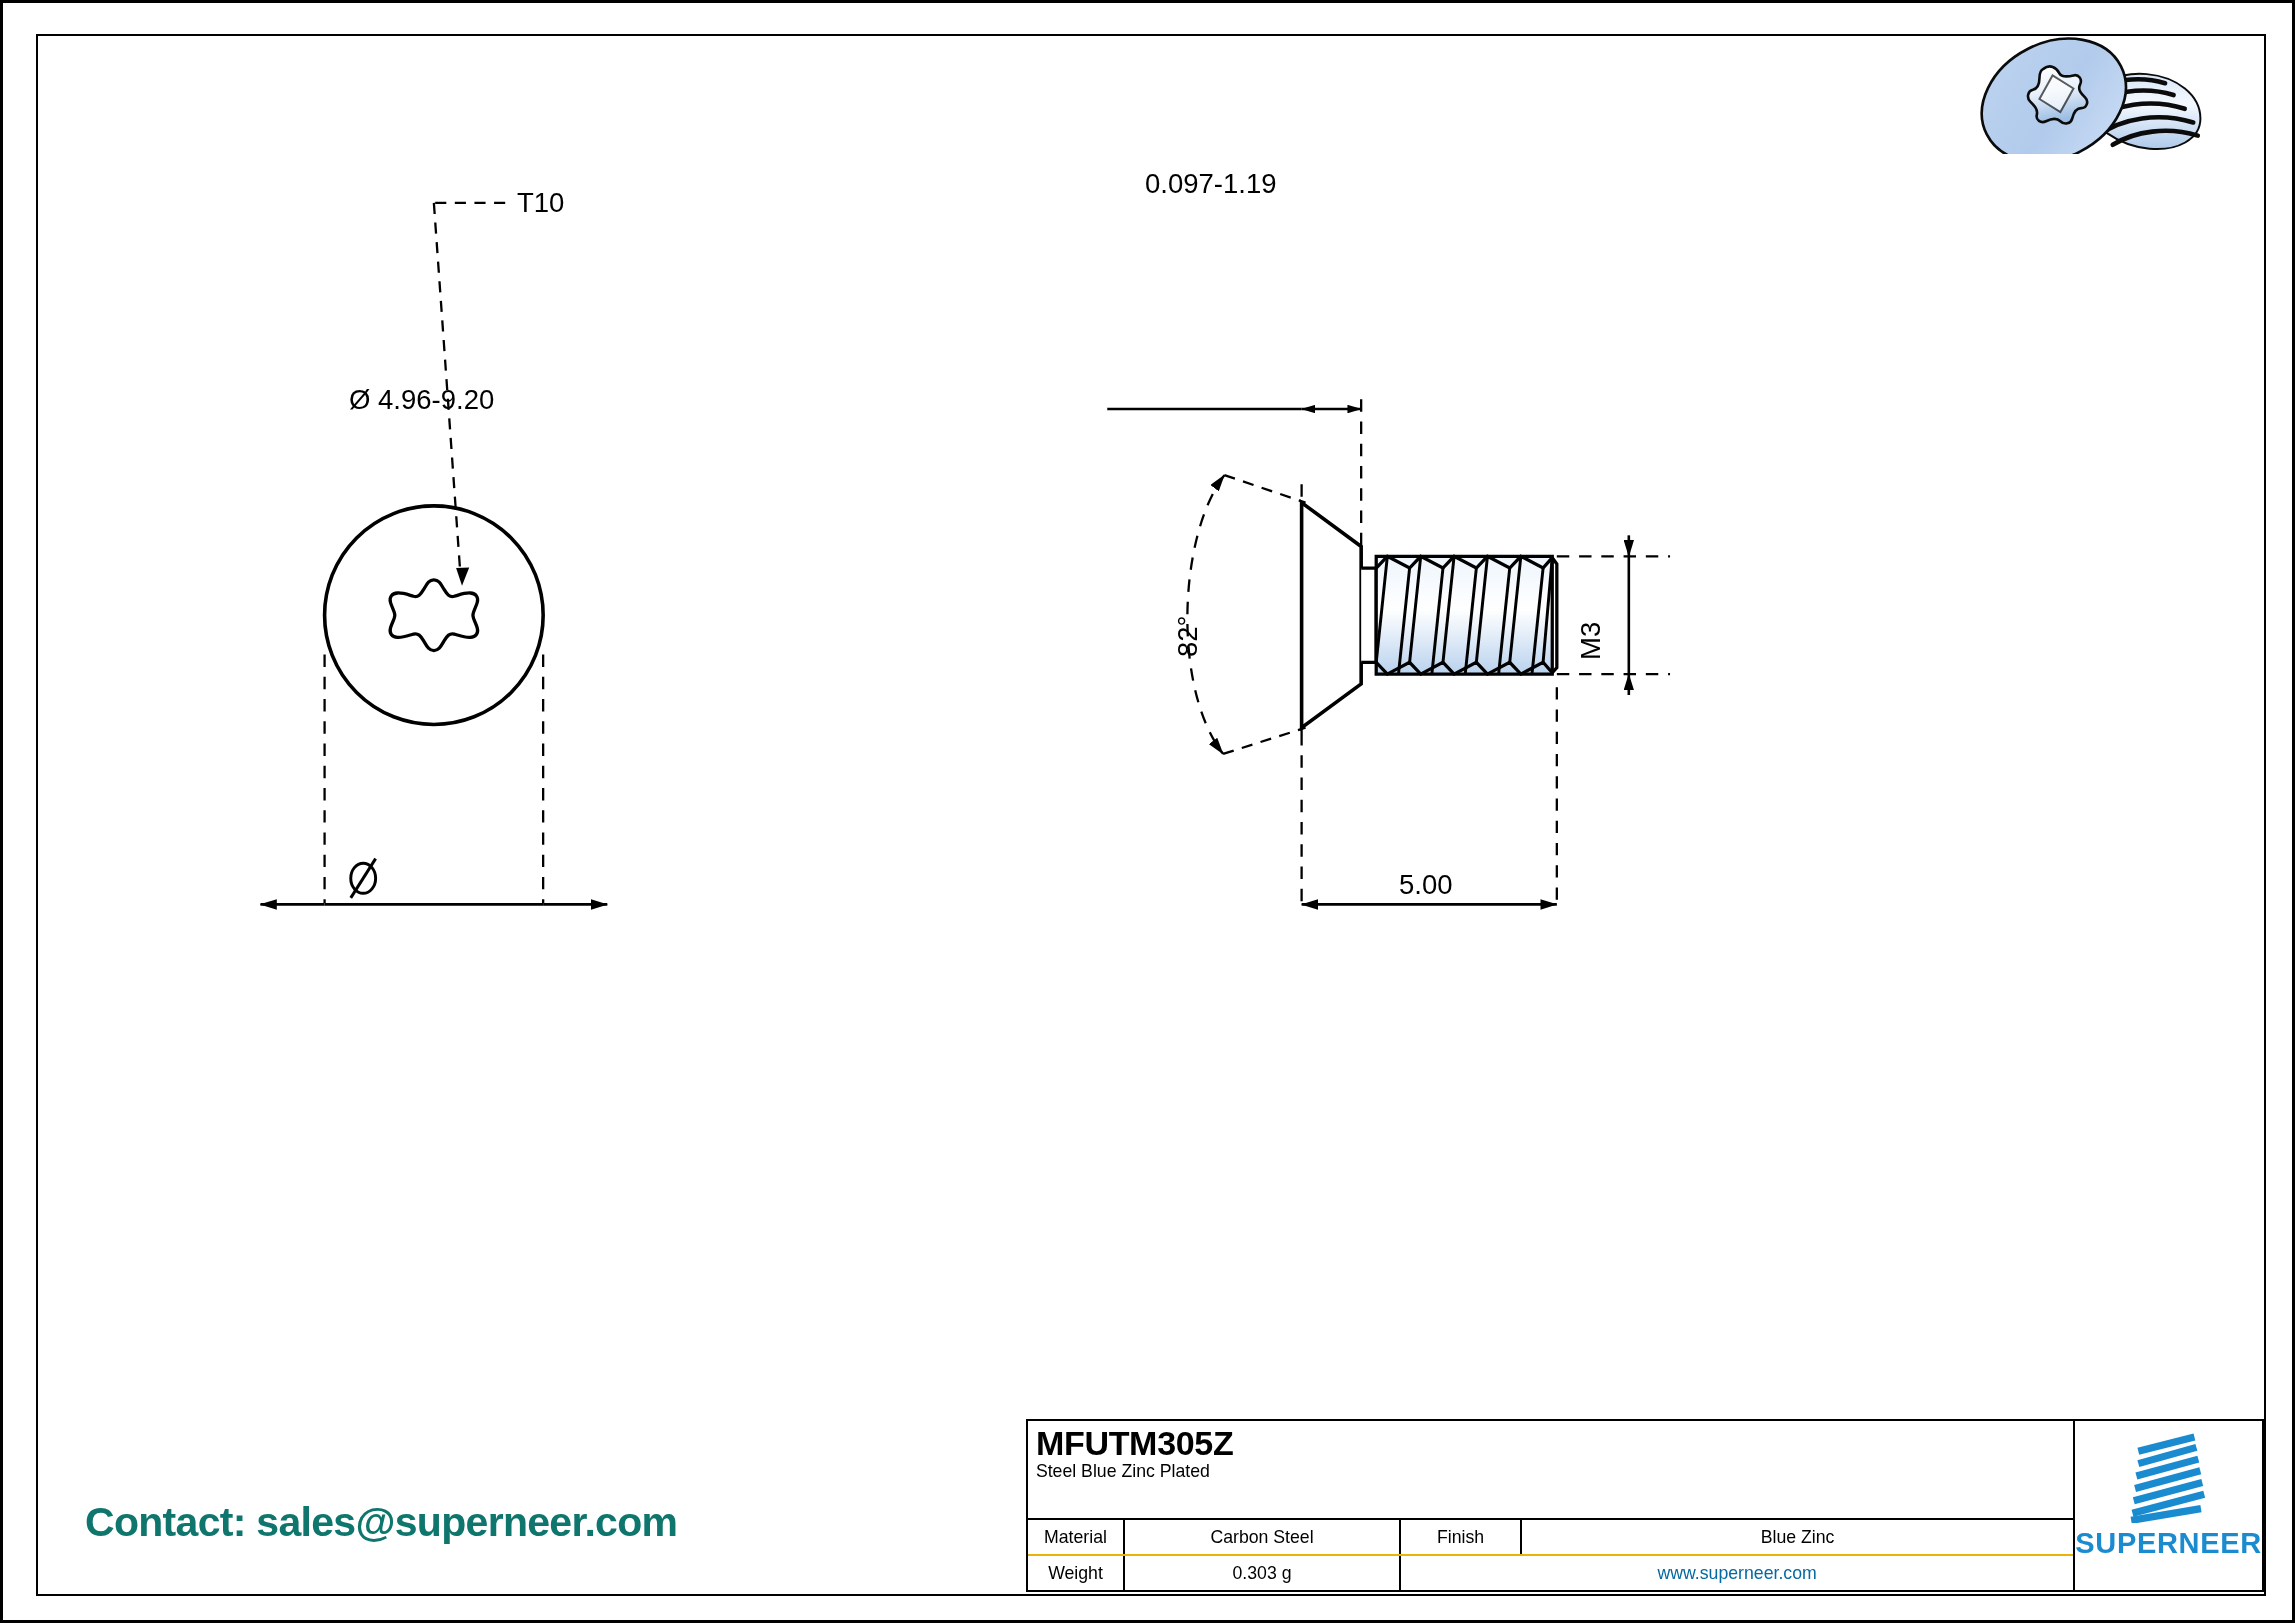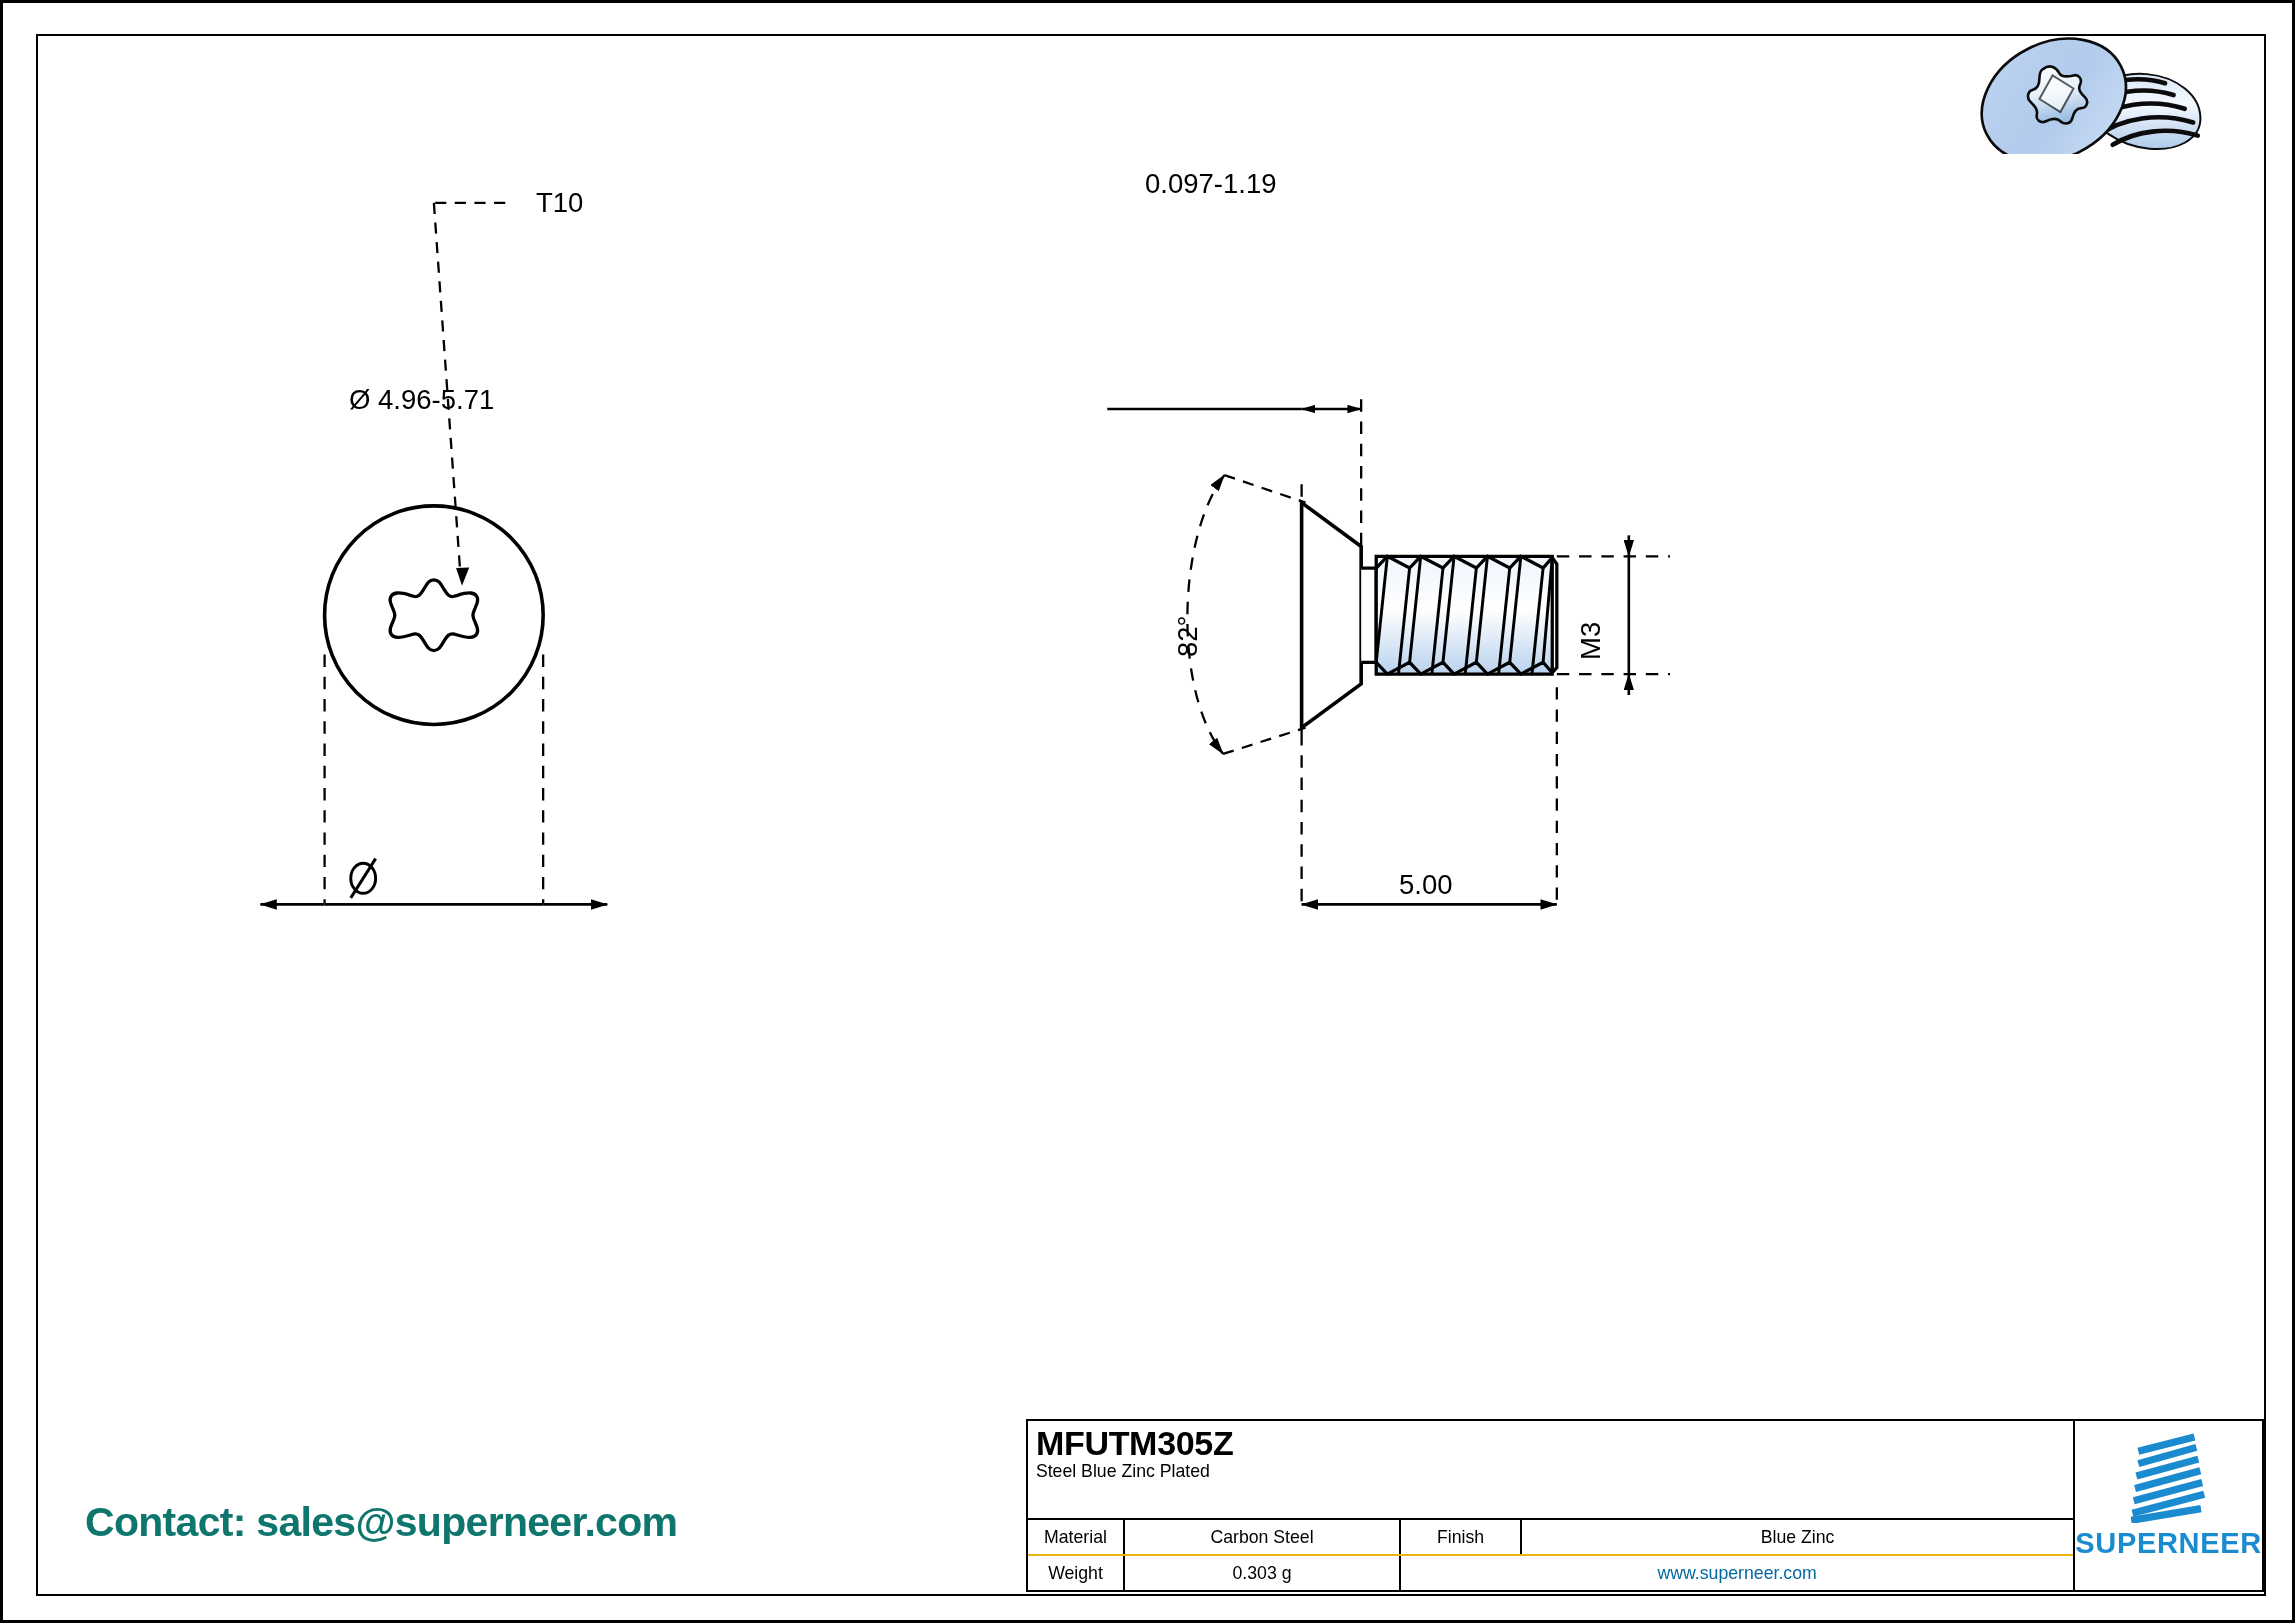--- a/index.html
+++ b/index.html
@@ -143,21 +143,21 @@
   }
 
   
   .dim-text {
     position: absolute;
     font-size: 27.5px;
     color: #000;
     white-space: nowrap;
     font-family: "Liberation Sans", sans-serif;
   }
-  #dim-t10   { left: 517px;  top: 187px; margin-left: 19px; }
+  #dim-t10   { left: 517px;  top: 187px; }
   #dim-dia   { left: 349px;  top: 384px; }
   #dim-thick { left: 1145px; top: 168px; }
   #dim-len   { left: 1399px; top: 869px; }
   #dim-angle {
     left: 1172px; top: 657px;
     transform: rotate(-90deg);
     transform-origin: left top;
   }
   #dim-m3 {
     left: 1575px; top: 660px;
@@ -281,21 +281,21 @@
     <line x1="2489" y1="1062" x2="2489" y2="1030" stroke="#000" stroke-width="4" marker-end="url(#arrowEnd)"></line>
     <line x1="2489" y1="850" x2="2489" y2="1030" stroke="#000" stroke-width="4"></line>
 
     <line x1="1989" y1="1120" x2="1989" y2="1385" stroke="#000" stroke-width="3.5" stroke-dasharray="19 15"></line>
     <line x1="2379" y1="1050" x2="2379" y2="1385" stroke="#000" stroke-width="3.5" stroke-dasharray="19 15"></line>
     <line x1="1989" y1="1382" x2="2379" y2="1382" stroke="#000" stroke-width="4" marker-start="url(#arrowStart)" marker-end="url(#arrowEnd)"></line>
   </g>
 </svg>
 
 <div class="dim-text" id="dim-t10">T10</div>
-<div class="dim-text" id="dim-dia">Ø 4.96-5.71</div>
+<div class="dim-text" id="dim-dia">Ø 4.96-9.20</div>
 <div class="dim-text" id="dim-thick">0.097-1.19</div>
 <div class="dim-text" id="dim-angle">82°</div>
 <div class="dim-text" id="dim-m3">M3</div>
 <div class="dim-text" id="dim-len">5.00</div>
 
 <svg id="screw-render" viewBox="0 0 460 200">
   <defs>
     <linearGradient id="headG" x1="0.1" y1="0" x2="0.9" y2="1">
       <stop offset="0%" stop-color="#bcd3ef"></stop>
       <stop offset="55%" stop-color="#b2cbec"></stop>

